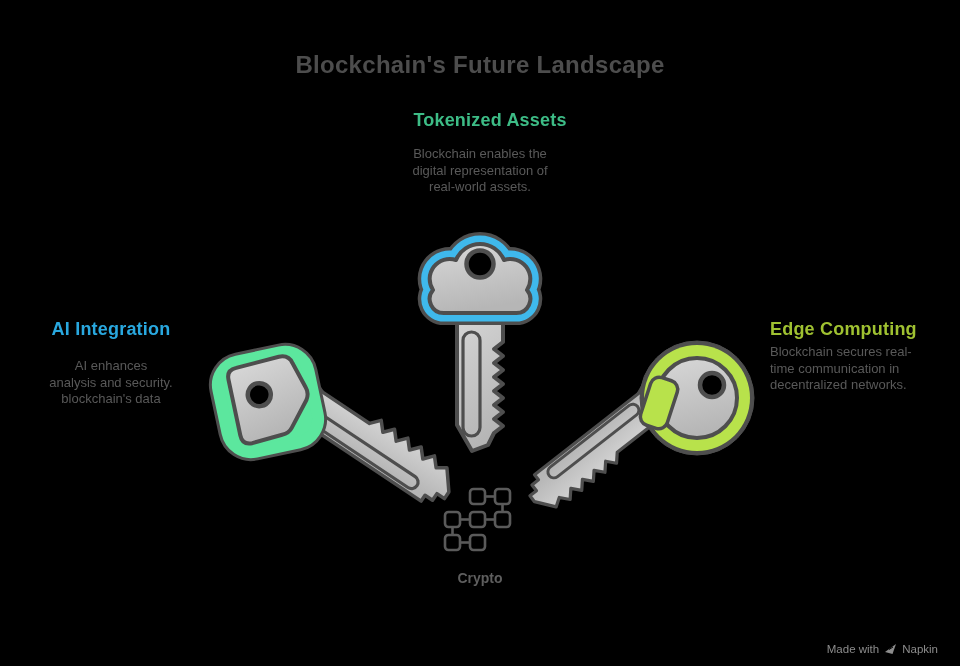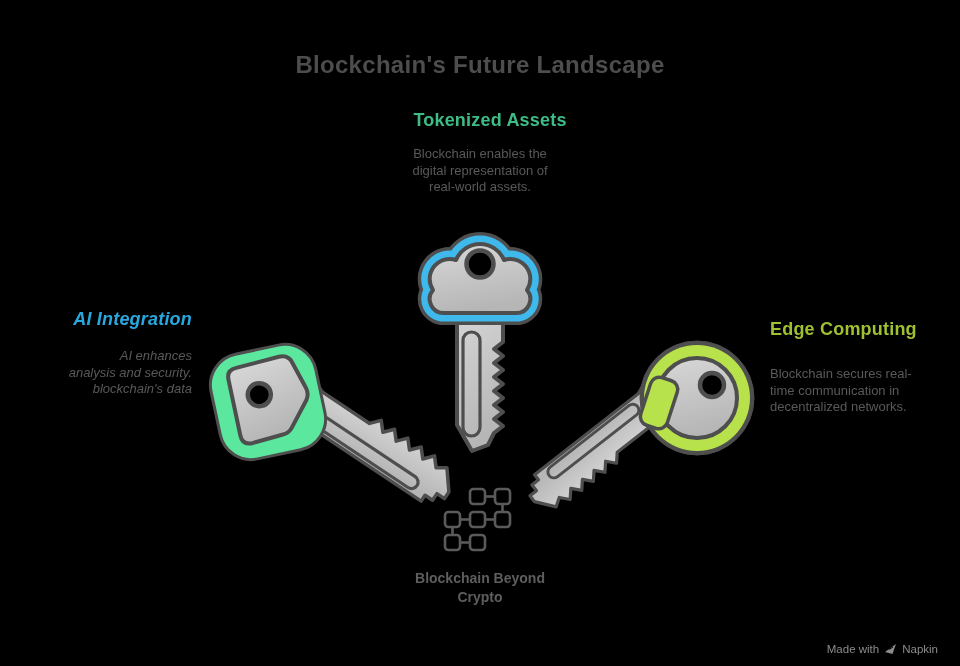--- a/index.html
+++ b/index.html
@@ -13,24 +13,24 @@
     font-size:24px;font-weight:700;letter-spacing:.3px;
     color:var(--title-text,#4d4d4d);
   }
   .sec-heading{font-size:18px;font-weight:700;letter-spacing:.2px;line-height:22px;}
   .sec-desc{font-size:13px;font-weight:500;line-height:16.5px;color:var(--body-text,#595959);}
   .green{color:var(--heading-green,#3dbc86);padding-left:20px;}
   .blue{color:var(--heading-blue,#29a8df);}
   .lime{color:var(--heading-lime,#9fc131);}
   .sec-top{position:absolute;left:0;right:0;top:109px;text-align:center;}
   .sec-top .sec-desc{margin-top:15px;}
-  .sec-left{position:absolute;left:30px;width:162px;top:308px;text-align:right;font-style:italic;}
+  .sec-left{position:absolute;left:30px;width:162px;top:318px;text-align:center;}
   .sec-left .sec-desc{margin-top:18px;}
   .sec-right{position:absolute;left:770px;width:170px;top:318px;text-align:left;}
-  .sec-right .sec-desc{margin-top:26px;}
+  .sec-right .sec-desc{margin-top:4px;}
   .bottom-label{
     position:absolute;left:0;right:0;top:569px;text-align:center;
     font-size:14px;font-weight:700;line-height:19px;
     color:var(--bottom-label-text,#5e5e5e);
   }
   .watermark{
     position:absolute;right:22px;top:643px;display:flex;align-items:center;gap:5px;
     font-size:11.5px;font-weight:500;color:var(--watermark-text,#8c8c8c);
   }
   .watermark svg{display:block;}
@@ -139,21 +139,20 @@
     <rect class="chain" x="53" y="25" width="15" height="15" rx="3.5"></rect>
     <line class="chain" x1="18" y1="32.5" x2="28" y2="32.5"></line>
     <line class="chain" x1="43" y1="32.5" x2="53" y2="32.5"></line>
     <line class="chain" x1="10.5" y1="40" x2="10.5" y2="48"></line>
     <rect class="chain" x="3" y="48" width="15" height="15" rx="3.5"></rect>
     <rect class="chain" x="28" y="48" width="15" height="15" rx="3.5"></rect>
     <line class="chain" x1="18" y1="55.5" x2="28" y2="55.5"></line>
   </svg>
 
   <div class="bottom-label">
-    <div>Blockchain Beyond</div>
     <div>Crypto</div>
   </div>
 
   <div class="watermark">
     <span>Made with</span>
     <svg width="13" height="12" viewBox="0 0 13 12">
       <path d="M1 9 L12 1 L8.5 11 Z" fill="var(--watermark-text,#8c8c8c)"></path>
       <line x1="5" y1="6.5" x2="9" y2="4" stroke="var(--background,#000)" stroke-width="1"></line>
     </svg>
     <span>Napkin</span>

